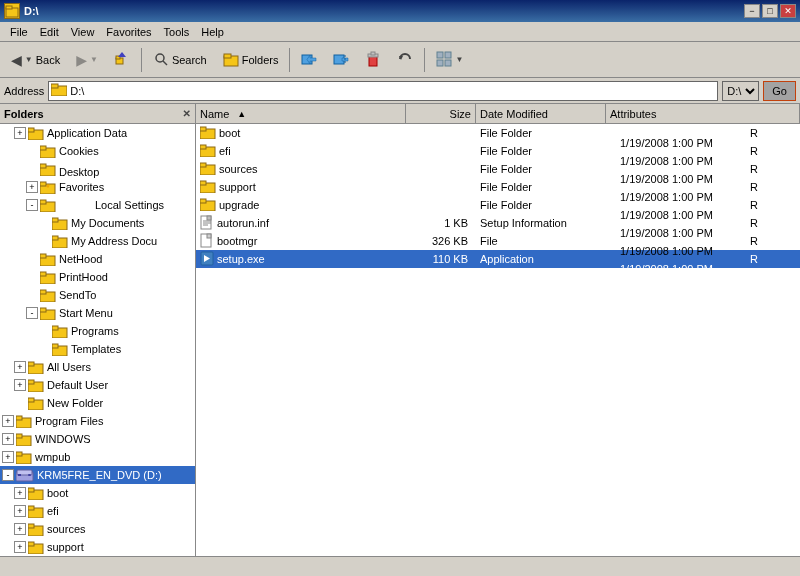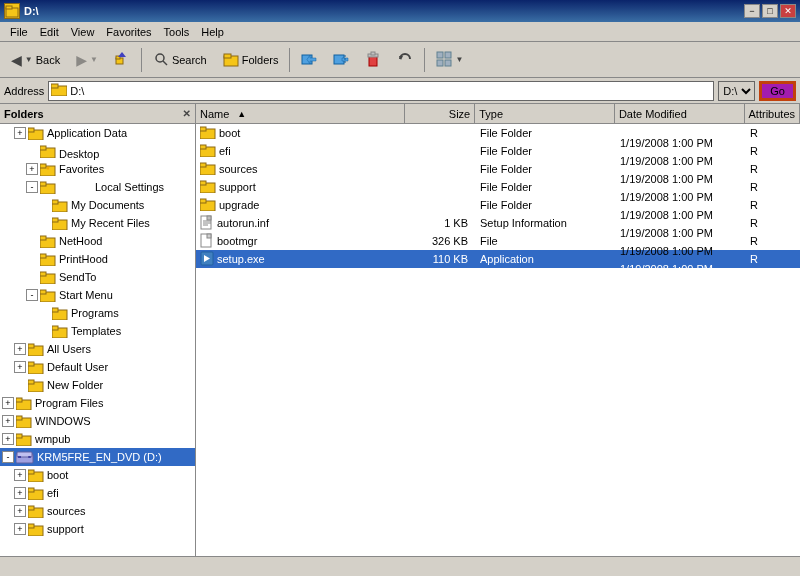--- a/index.html
+++ b/index.html
@@ -122,22 +122,22 @@
       border: 1px solid #666;
       background: white;
       padding: 0 2px;
       font-size: 11px;
       display: flex;
       align-items: center;
     }
     .address-go-btn {
       height: 20px;
       padding: 0 8px;
-      background: #a21caf;
-      border: 3px solid #c2410c;
+      background: #a3a3a3;
+      border: 1px solid #c2410c;
       cursor: pointer;
       font-size: 11px;
     }
 
     
     .main-area {
       display: flex;
       height: calc(576px - 22px - 20px - 36px - 26px - 20px);
       background: white;
     }
@@ -433,20 +433,31 @@
         </div>
         <div class="tree-item">
           <span style="display:inline-block;width:24px;"></span>
           <span style="display:inline-block;width:14px;"></span>
           <span style="margin-right:3px;display:inline-flex;align-items:center;">
       <svg width="16" height="13" viewBox="0 0 16 13">
         <rect x="0" y="3" width="15" height="10" fill="#f5c518" stroke="#8b6914" stroke-width="1"></rect>
         <rect x="0" y="1" width="6" height="4" fill="#f5c518" stroke="#8b6914" stroke-width="1"></rect>
       </svg>
     </span>
+          <span style="font-size:11px;">Cookies</span>
+        </div>
+        <div class="tree-item">
+          <span style="display:inline-block;width:24px;"></span>
+          <span style="display:inline-block;width:14px;"></span>
+          <span style="margin-right:3px;display:inline-flex;align-items:center;">
+      <svg width="16" height="13" viewBox="0 0 16 13">
+        <rect x="0" y="3" width="15" height="10" fill="#f5c518" stroke="#8b6914" stroke-width="1"></rect>
+        <rect x="0" y="1" width="6" height="4" fill="#f5c518" stroke="#8b6914" stroke-width="1"></rect>
+      </svg>
+    </span>
           <span style="font-size:11px;margin-top:6px;">Desktop</span>
         </div>
         <div class="tree-item">
           <span style="display:inline-block;width:24px;"></span>
           <span class="expand-btn">+</span>
           <span style="margin-right:3px;display:inline-flex;align-items:center;">
       <svg width="16" height="13" viewBox="0 0 16 13">
         <rect x="0" y="3" width="15" height="10" fill="#f5c518" stroke="#8b6914" stroke-width="1"></rect>
         <rect x="0" y="1" width="6" height="4" fill="#f5c518" stroke="#8b6914" stroke-width="1"></rect>
         <polygon points="8,4 9,7 12,7 9.5,9 10.5,12 8,10 5.5,12 6.5,9 4,7 7,7" fill="#f0a000" transform="scale(0.5) translate(8,2)"></polygon>
@@ -478,21 +489,21 @@
         </div>
         <div class="tree-item">
           <span style="display:inline-block;width:36px;"></span>
           <span style="display:inline-block;width:14px;"></span>
           <span style="margin-right:3px;display:inline-flex;align-items:center;">
       <svg width="16" height="13" viewBox="0 0 16 13">
         <rect x="0" y="3" width="15" height="10" fill="#f5c518" stroke="#8b6914" stroke-width="1"></rect>
         <rect x="0" y="1" width="6" height="4" fill="#f5c518" stroke="#8b6914" stroke-width="1"></rect>
       </svg>
     </span>
-          <span style="font-size:11px;">My Recent Files</span>
+          <span style="font-size:11px;">My Address Docu</span>
         </div>
         <div class="tree-item">
           <span style="display:inline-block;width:24px;"></span>
           <span style="display:inline-block;width:14px;"></span>
           <span style="margin-right:3px;display:inline-flex;align-items:center;">
       <svg width="16" height="13" viewBox="0 0 16 13">
         <rect x="0" y="3" width="15" height="10" fill="#f5c518" stroke="#8b6914" stroke-width="1"></rect>
         <rect x="0" y="1" width="6" height="4" fill="#f5c518" stroke="#8b6914" stroke-width="1"></rect>
       </svg>
     </span>
@@ -680,23 +691,20 @@
   </div>
 
   <div class="files-panel">
     <div class="files-header">
       <div class="col-header col-name">
         <span>Name</span>
         <span style="font-size:9px;">▲</span>
       </div>
       <div class="col-header col-size">
         <span>Size</span>
-      </div>
-      <div class="col-header col-type">
-        <span>Type</span>
       </div>
       <div class="col-header col-date">
         <span>Date Modified</span>
       </div>
       <div class="col-header col-attr">
         <span>Attributes</span>
       </div>
     </div>
     <div class="files-list" id="files-list">
 

